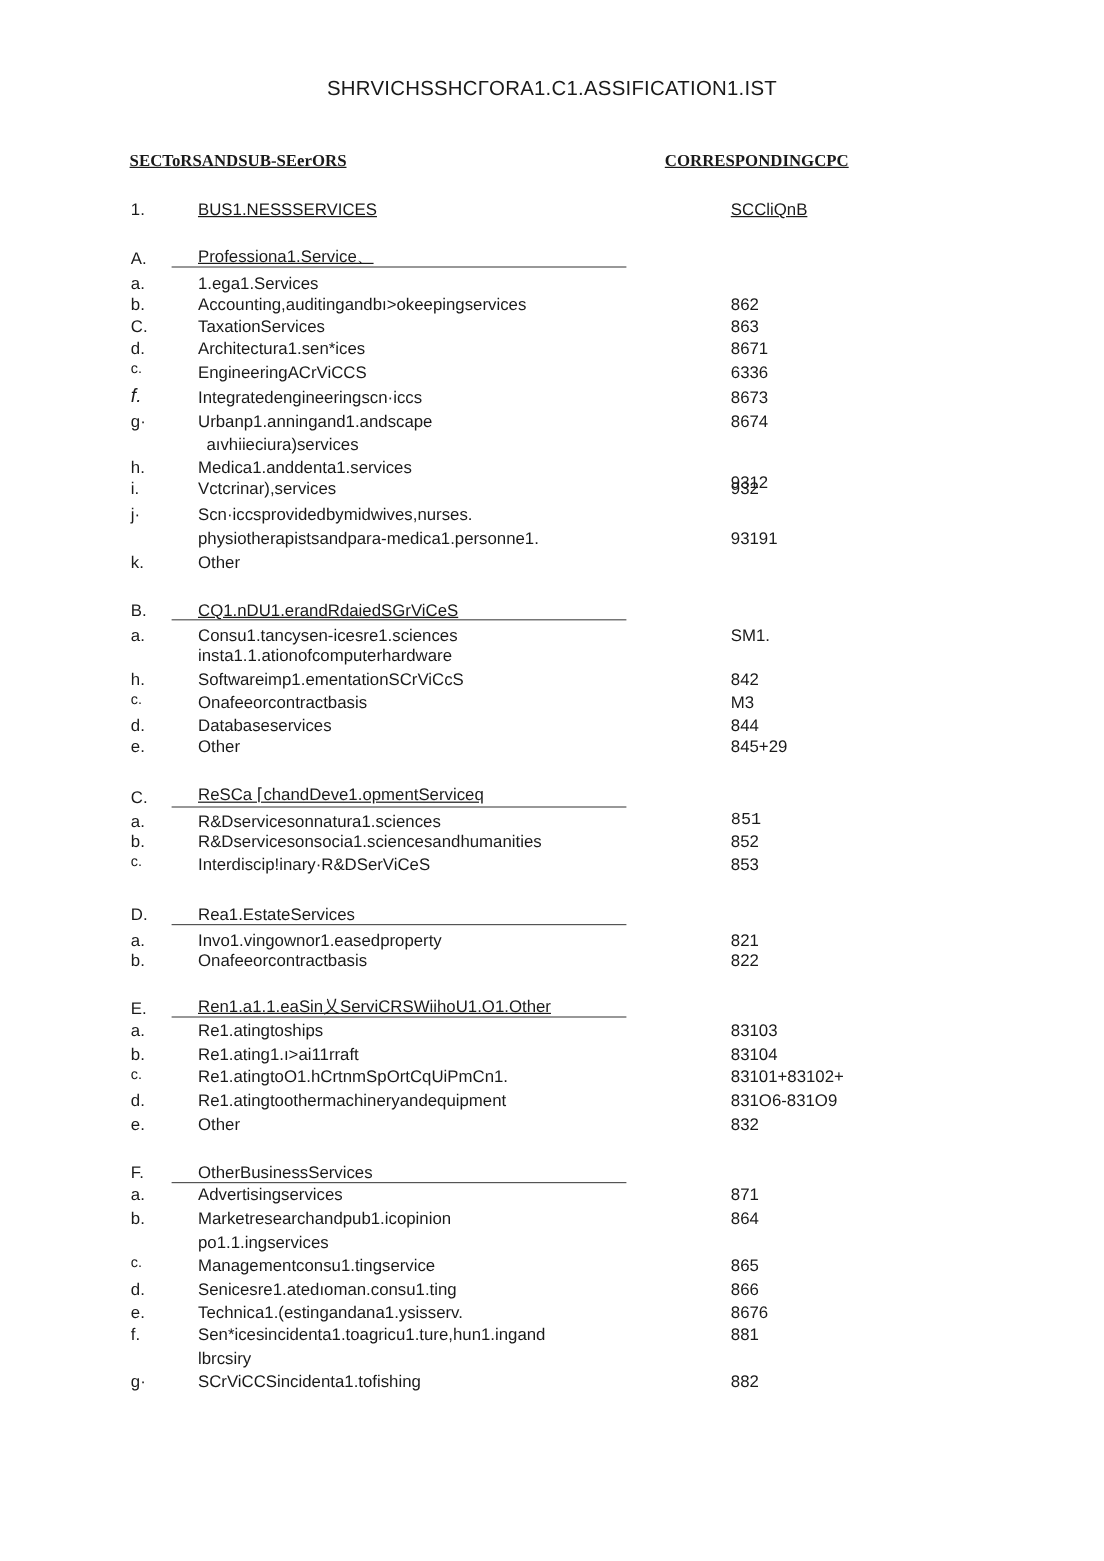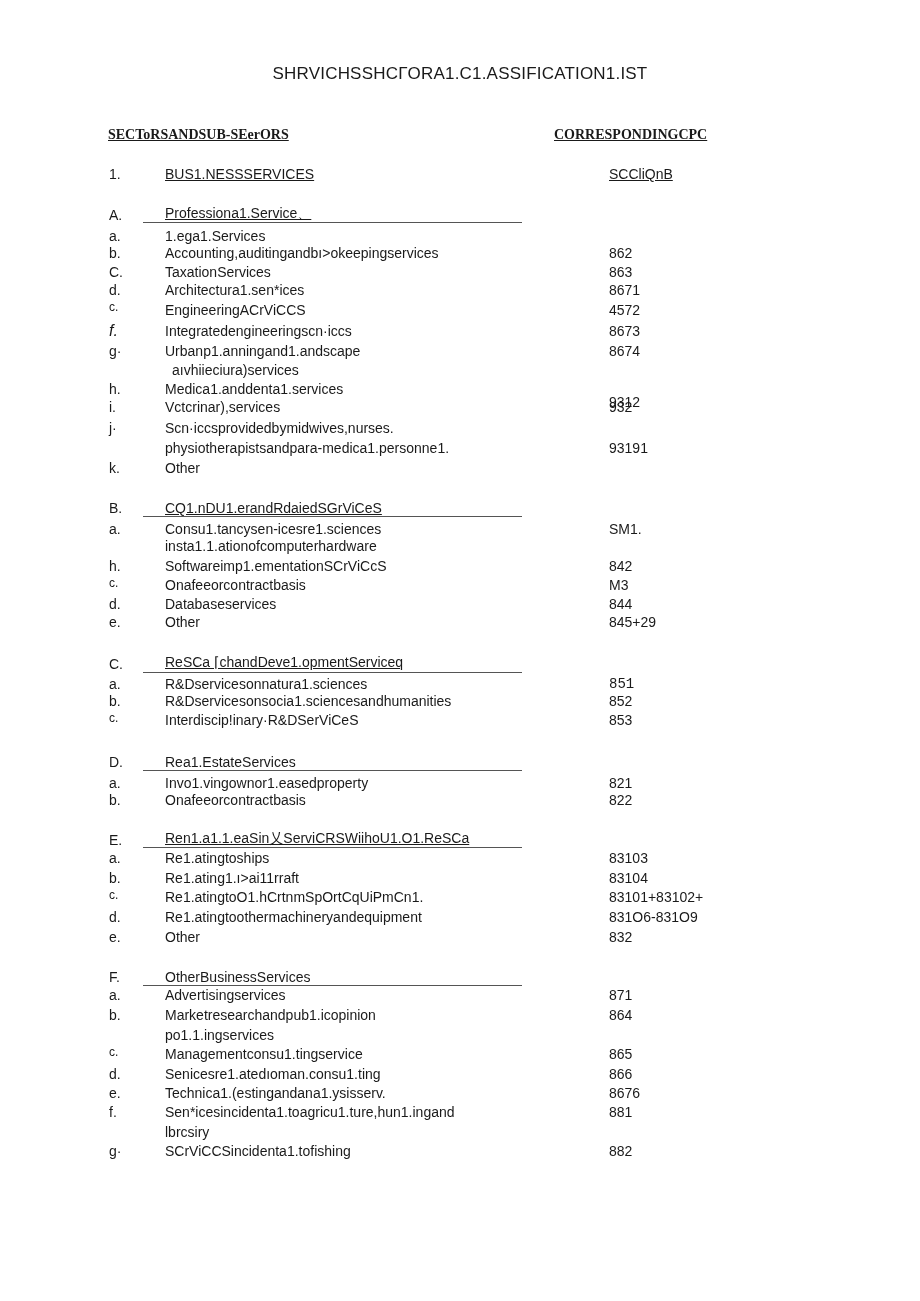--- a/index.html
+++ b/index.html
@@ -49,21 +49,21 @@
 <div class="abs row num" style="top:264px;">C.</div>
 <div class="abs row desc" style="top:264px;">TaxationServices</div>
 <div class="abs row code" style="top:264px;">863</div>
 
 <div class="abs row num" style="top:282px;">d.</div>
 <div class="abs row desc" style="top:282px;">Architectura1.sen*ices</div>
 <div class="abs row code" style="top:282px;">8671</div>
 
 <div class="abs row num" style="top:299px; font-size:12px;">c.</div>
 <div class="abs row desc" style="top:302px;">EngineeringACrViCCS</div>
-<div class="abs row code" style="top:302px;">4572</div>
+<div class="abs row code" style="top:302px;">6336</div>
 
 <div class="abs row num" style="top:323px; font-style:italic; font-size:16px;">f.</div>
 <div class="abs row desc" style="top:323px;">Integratedengineeringscn·iccs</div>
 <div class="abs row code" style="top:323px;">8673</div>
 
 <div class="abs row num" style="top:343px;">g·</div>
 <div class="abs row desc" style="top:343px;">Urbanp1.anningand1.andscape</div>
 <div class="abs row desc" style="top:362px; left:172px;">aıvhiieciura)services</div>
 <div class="abs row code" style="top:343px;">8674</div>
 
@@ -130,21 +130,21 @@
 
 <div class="abs row num" style="top:775px;">a.</div>
 <div class="abs row desc" style="top:775px;">Invo1.vingownor1.easedproperty</div>
 <div class="abs row code" style="top:775px;">821</div>
 
 <div class="abs row num" style="top:792px;">b.</div>
 <div class="abs row desc" style="top:792px;">Onafeeorcontractbasis</div>
 <div class="abs row code" style="top:792px;">822</div>
 
 <div class="abs row num" style="top:832px;">E.</div>
-<div class="abs row desc u" style="top:830px;">Ren1.a1.1.eaSin乂ServiCRSWiihoU1.O1.ReSCa</div>
+<div class="abs row desc u" style="top:830px;">Ren1.a1.1.eaSin乂ServiCRSWiihoU1.O1.Other</div>
 <div class="rule" style="top:847px;"></div>
 
 <div class="abs row num" style="top:850px;">a.</div>
 <div class="abs row desc" style="top:850px;">Re1.atingtoships</div>
 <div class="abs row code" style="top:850px;">83103</div>
 
 <div class="abs row num" style="top:870px;">b.</div>
 <div class="abs row desc" style="top:870px;">Re1.ating1.ı&gt;ai11rraft</div>
 <div class="abs row code" style="top:870px;">83104</div>
 

